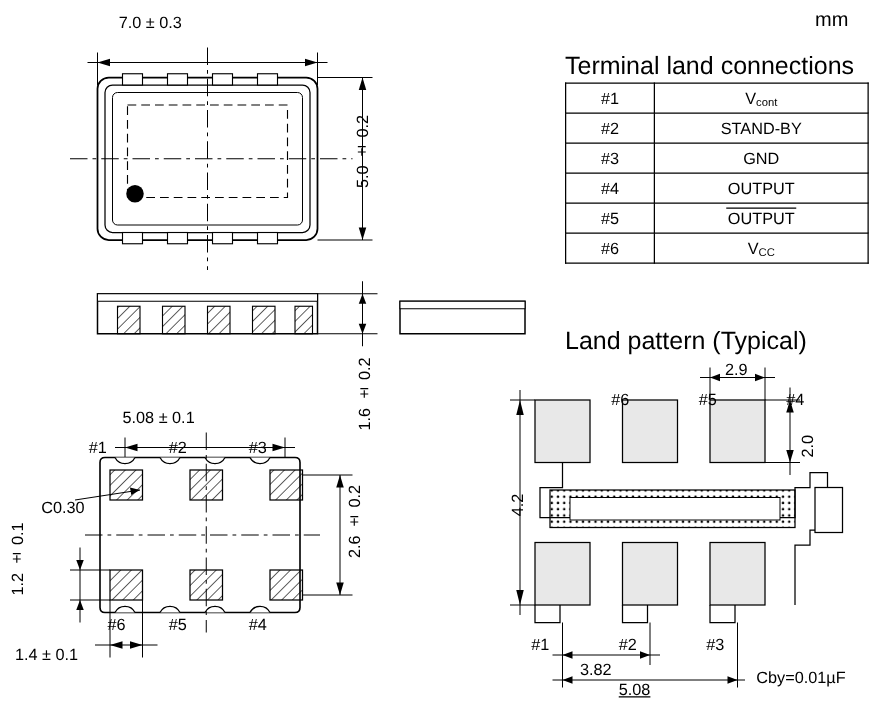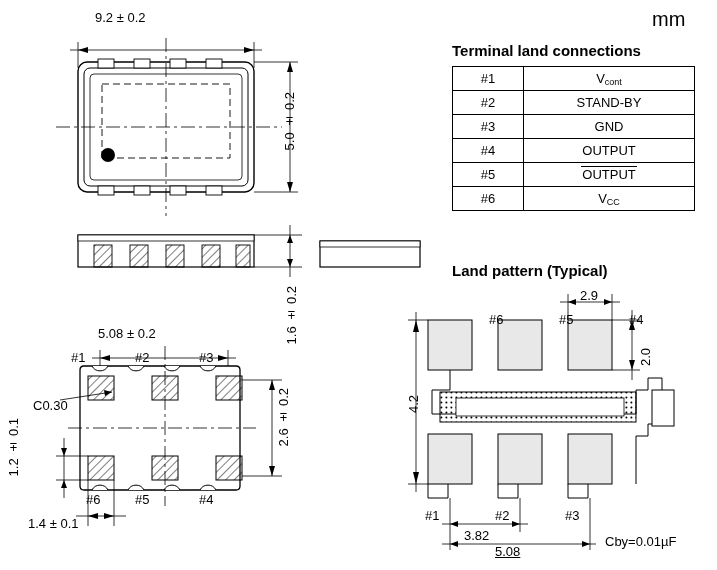--- a/index.html
+++ b/index.html
@@ -26,26 +26,26 @@
   #term-table td{
     border:1px solid #000;
     height:23px;
     text-align:center;
     padding:0;
     background:#fff;
   }
   #term-table td.pin{width:70px;}
   .ovl{border-top:1px solid #000;padding:0 1px;}
   sub{font-size:9px;vertical-align:-2px;text-align:center;}
-  .title{font-size:15px;white-space:nowrap;font-weight:bold;}
+  .title{font-size:20px;white-space:nowrap;}
 </style>
 </head>
 <body>
 
-<div class="abs txt" style="left:652px;top:8px;font-size:20px;">mm</div>
+<div class="abs txt" style="left:652px;top:8px;font-size:16px;">mm</div>
 
 <svg class="abs" style="left:40px;top:20px;" width="300" height="200">
 
   <line x1="38" y1="22" x2="38" y2="48" stroke="#000" stroke-width="0.8"></line>
   <line x1="214" y1="22" x2="214" y2="48" stroke="#000" stroke-width="0.8"></line>
   <line x1="30" y1="30" x2="222" y2="30" stroke="#000" stroke-width="0.8"></line>
   <polygon points="38,30 48,27 48,33" fill="#000"></polygon>
   <polygon points="214,30 204,27 204,33" fill="#000"></polygon>
 
   <rect x="38" y="42" width="176" height="130" rx="9" ry="9" fill="#ffffff" stroke="#000" stroke-width="1.4"></rect>
@@ -67,21 +67,21 @@
 
   <line x1="16" y1="107" x2="242" y2="107" stroke="#000" stroke-width="0.8" stroke-dasharray="14,4,3,4"></line>
   <line x1="126" y1="18" x2="126" y2="196" stroke="#000" stroke-width="0.8" stroke-dasharray="14,4,3,4"></line>
 
   <line x1="214" y1="42" x2="258" y2="42" stroke="#000" stroke-width="0.8"></line>
   <line x1="214" y1="172" x2="258" y2="172" stroke="#000" stroke-width="0.8"></line>
   <line x1="250" y1="42" x2="250" y2="172" stroke="#000" stroke-width="0.8"></line>
   <polygon points="250,42 247,52 253,52" fill="#000"></polygon>
   <polygon points="250,172 247,162 253,162" fill="#000"></polygon>
 </svg>
-<div class="abs dim" style="left:95px;top:10px;">9.2 ± 0.2</div>
+<div class="abs dim" style="left:95px;top:10px;">7.0 ± 0.3</div>
 <div class="abs dim vert" style="left:282px;top:92px;">5.0 ± 0.2</div>
 
 <svg class="abs" style="left:40px;top:215px;" width="300" height="80">
   <rect x="38" y="20" width="176" height="32" fill="#ffffff" stroke="#000" stroke-width="1.2"></rect>
   <rect x="38" y="20" width="176" height="6" fill="#ffffff" stroke="#000" stroke-width="0.8"></rect>
 
   <defs>
     <pattern id="hatch" width="6" height="6" patternUnits="userSpaceOnUse" patternTransform="rotate(45)">
       <line x1="0" y1="0" x2="0" y2="6" stroke="#000" stroke-width="1"></line>
     </pattern>
@@ -155,24 +155,24 @@
   <polygon points="44,136 41,128 47,128" fill="#000"></polygon>
   <polygon points="44,160 41,168 47,168" fill="#000"></polygon>
 
   <line x1="68" y1="160" x2="68" y2="206" stroke="#000" stroke-width="0.8"></line>
   <line x1="94" y1="160" x2="94" y2="206" stroke="#000" stroke-width="0.8"></line>
   <line x1="56" y1="196" x2="106" y2="196" stroke="#000" stroke-width="0.8"></line>
   <polygon points="68,196 78,193 78,199" fill="#000"></polygon>
   <polygon points="94,196 84,193 84,199" fill="#000"></polygon>
 </svg>
 
-<div class="abs dim" style="left:98px;top:326px;">5.08 ± 0.2</div>
+<div class="abs dim" style="left:98px;top:326px;">5.08 ± 0.1</div>
 <div class="abs dim vert" style="left:276px;top:388px;">2.6 ± 0.2</div>
 <div class="abs dim vert" style="left:6px;top:418px;">1.2 ± 0.1</div>
-<div class="abs dim" style="left:28px;top:516px;">1.4 ± 0.1</div>
+<div class="abs dim" style="left:12px;top:516px;">1.4 ± 0.1</div>
 <div class="abs dim" style="left:14px;top:398px;margin-left:19px;">C0.30</div>
 
 <div class="abs dim" style="left:71px;top:350px;">#1</div>
 <div class="abs dim" style="left:135px;top:350px;">#2</div>
 <div class="abs dim" style="left:199px;top:350px;">#3</div>
 <div class="abs dim" style="left:86px;top:492px;">#6</div>
 <div class="abs dim" style="left:135px;top:492px;">#5</div>
 <div class="abs dim" style="left:199px;top:492px;">#4</div>
 
 <div class="abs title" style="left:452px;top:42px;">Terminal land connections</div>

